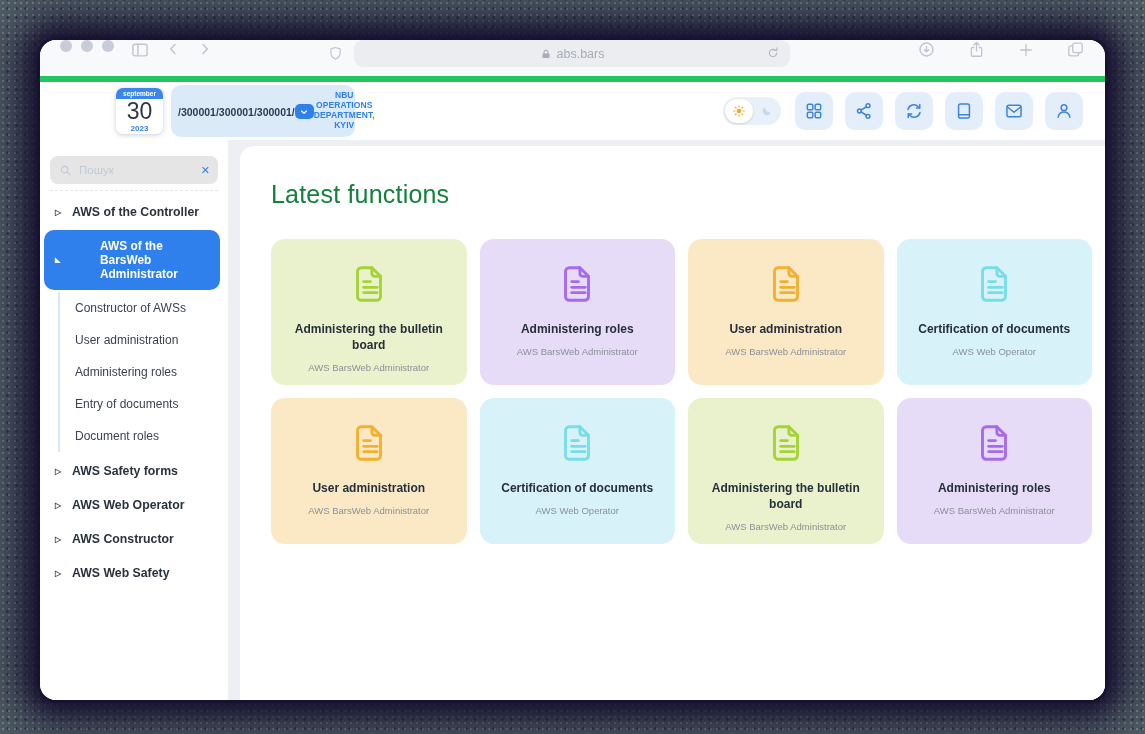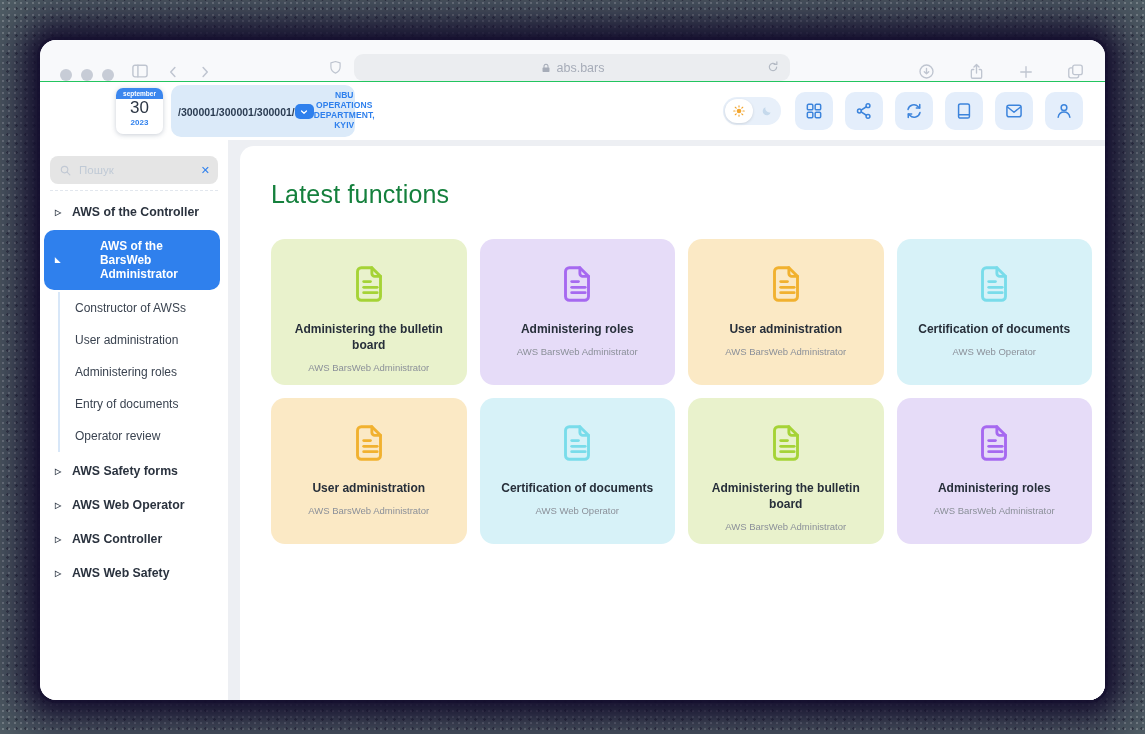--- a/index.html
+++ b/index.html
@@ -15,22 +15,22 @@
     position:relative;
   }
   .window {
     position:absolute; left:40px; top:40px; width:1065px; height:660px;
     border-radius:16px; overflow:hidden; background:#fff;
     box-shadow:0 0 0 3px rgba(20,14,45,.5), 0 0 24px 14px #150f2e, 0 0 70px 48px rgba(21,15,46,.55);
     display:flex; flex-direction:column;
   }
   
   .chrome {
-    height:42px; background:#f8f9fb; border-bottom:1px solid #22c55e;
-    display:flex; align-items:flex-end; padding:0 20px; flex:none;
+    height:42px; background:#f8f9fb; border-bottom:6px solid #22c55e;
+    display:flex; align-items:flex-start; padding:0 20px; flex:none;
   }
   .lights { display:flex; gap:9px; margin-right:16px; }
   .light { width:12px; height:12px; border-radius:50%; background:#c7ccd6; }
   .chrome-ic { color:#bfc5d0; display:flex; align-items:center; justify-content:center; }
   .chrome-ic + .chrome-ic { margin-left:14px; }
   .chrome-center { flex:1; display:flex; align-items:center; justify-content:center; gap:10px; }
   .url-pill {
     width:436px; height:27px; background:#ebedf0; border-radius:9px;
     display:flex; align-items:center; justify-content:center; gap:5px;
     color:#a6acb8; font-size:12.5px; position:relative;
@@ -46,21 +46,21 @@
   .d2 { left:15px; top:3px; background:#2e86f0; }
   .d3 { left:1px; top:17px; background:#2e86f0; }
   .logo-text { font-size:21.5px; font-weight:500; letter-spacing:-.3px; line-height:1; padding-bottom:2px; }
   .logo-text .u { color:#2e86f0; }
   .logo-text .b { color:#2b3447; }
   .date-badge {
     width:47px; height:46px; margin-left:42px; background:#fff; border-radius:7px;
     box-shadow:0 1px 5px rgba(40,60,90,.25); overflow:hidden; text-align:center; flex:none;
   }
   .date-month { background:#3b86ee; color:#fff; font-size:6.5px; font-weight:700; padding:2px 0 2px; }
-  .date-day { font-size:17px; font-weight:500; color:#2c3644; line-height:1.1; }
+  .date-day { font-size:23px; font-weight:500; color:#2c3644; line-height:1.1; }
   .date-year { font-size:8px; font-weight:700; color:#2f80ed; }
   .context-box {
     margin-left:8px; width:184px; height:52px; background:#dbeaf9; border-radius:10px;
     padding:5px 7px 4px; display:flex; flex-direction:row; flex:none;
   }
   .ctx-row1 { display:flex; align-items:center; }
   .ctx-path { flex:1; text-align:center; font-size:10.5px; font-weight:700; color:#2b3c52; }
   .ctx-btn {
     width:19px; height:15px; background:#2f80ed; border-radius:5px; border:none;
     color:#fff; display:flex; align-items:center; justify-content:center; cursor:pointer; flex:none;
@@ -301,33 +301,33 @@
           </div>
           <div class="nav-group selected">
             <span class="arrow">◣</span>
             <span>AWS of the BarsWeb Administrator</span>
           </div>
           <div class="sub-group">
             <div class="nav-sub">Constructor of AWSs</div>
             <div class="nav-sub">User administration</div>
             <div class="nav-sub">Administering roles</div>
             <div class="nav-sub">Entry of documents</div>
-            <div class="nav-sub">Operator review</div>
+            <div class="nav-sub">Document roles</div>
           </div>
           <div class="nav-group">
             <span class="arrow">▷</span>
             <span>AWS Safety forms</span>
           </div>
           <div class="nav-group">
             <span class="arrow">▷</span>
             <span>AWS Web Operator</span>
           </div>
           <div class="nav-group">
             <span class="arrow">▷</span>
-            <span>AWS Controller</span>
+            <span>AWS Constructor</span>
           </div>
           <div class="nav-group">
             <span class="arrow">▷</span>
             <span>AWS Web Safety</span>
           </div>
         </nav>
     </div>
 
     <div class="main-wrap">
       <div class="panel">

